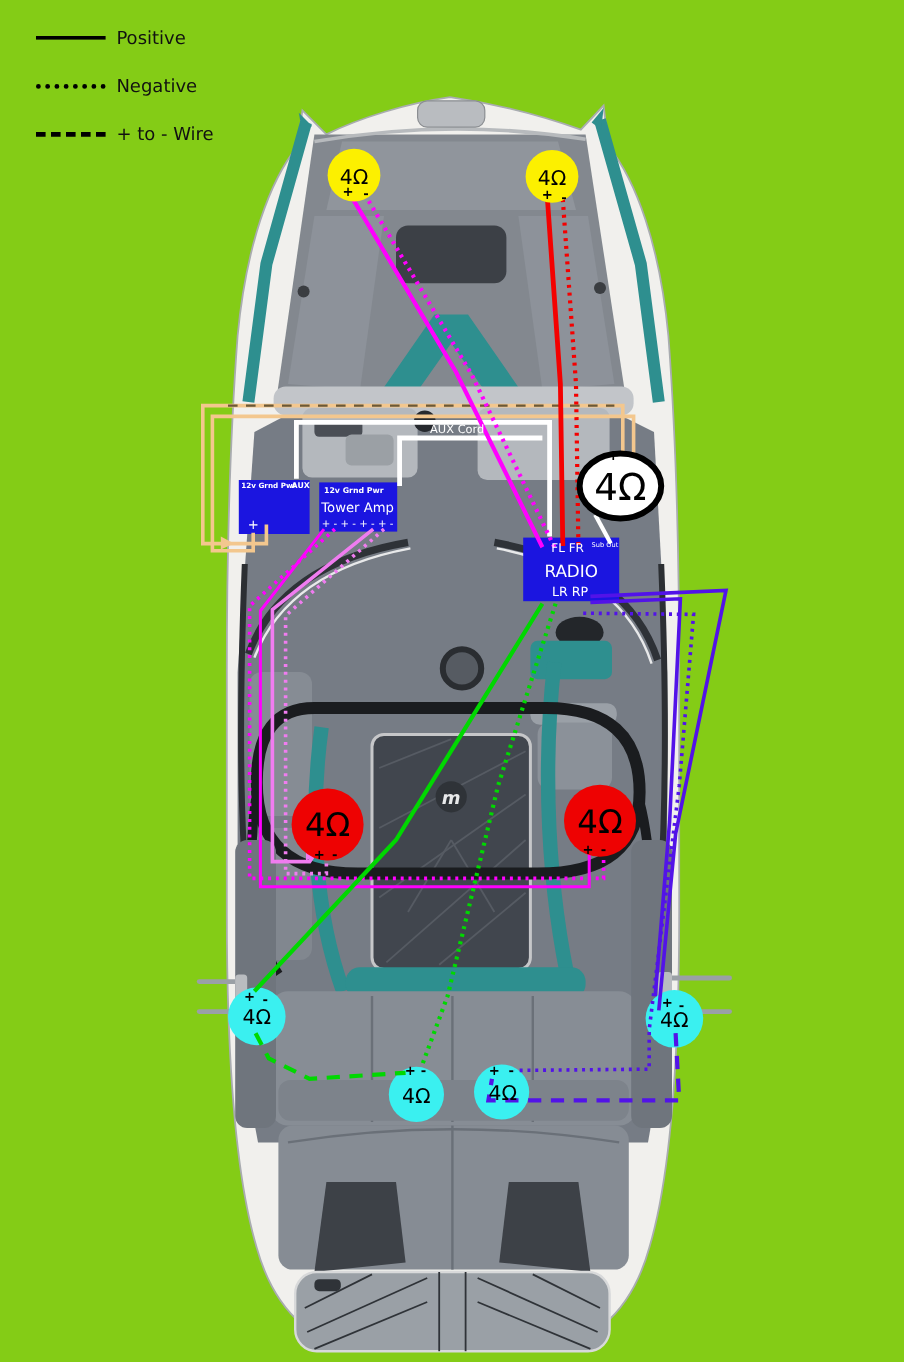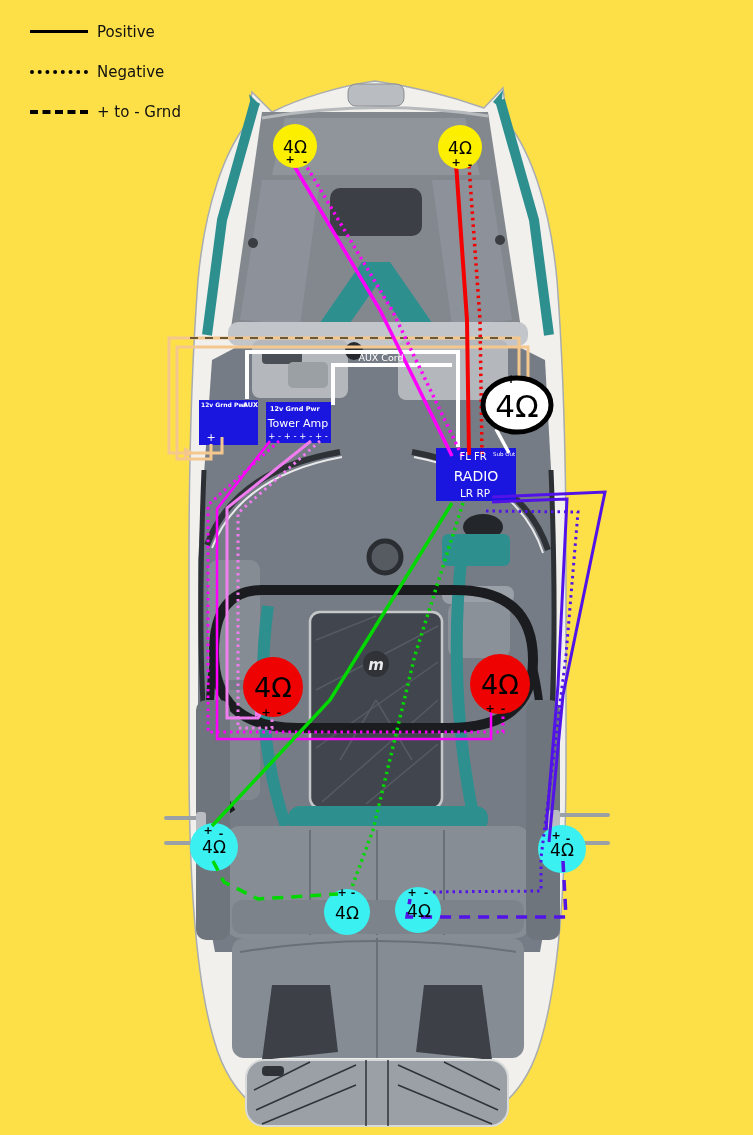--- a/index.html
+++ b/index.html
@@ -1,16 +1,16 @@
 <!DOCTYPE html>
 <html><head>
 <meta charset="utf-8">
 <style>
   html,body{margin:0;padding:0;background:#ffffff;}
-  .stage{position:relative;width:753px;height:1135px;background:#fde047;overflow:hidden;
+  .stage{position:relative;width:753px;height:1135px;background:#84cc16;overflow:hidden;
          font-family:"DejaVu Sans","Liberation Sans",sans-serif;}
   .stage svg{position:absolute;left:0;top:0;}
   .legend{position:absolute;left:30px;top:22px;z-index:5;}
   .legend-row{display:flex;align-items:center;height:19px;margin-bottom:21px;}
   .swatch{display:inline-block;width:58px;height:0;}
   .swatch.solid {border-top:3px solid #000;}
   .swatch.dotted{border-top:4px dotted #000;}
   .swatch.dashed{border-top:4px dashed #000;}
   .legend-label{font-size:15px;color:#111;padding-left:9px;white-space:nowrap;}
   text{font-family:"DejaVu Sans","Liberation Sans",sans-serif;}
@@ -24,21 +24,21 @@
     <div class="legend-row">
       <span class="swatch solid"></span>
       <span class="legend-label">Positive</span>
     </div>
     <div class="legend-row">
       <span class="swatch dotted"></span>
       <span class="legend-label">Negative</span>
     </div>
     <div class="legend-row">
       <span class="swatch dashed"></span>
-      <span class="legend-label">+ to - Grnd</span>
+      <span class="legend-label">+ to - Wire</span>
     </div>
   </div>
 
   <svg width="753" height="1135" viewBox="0 0 753 1135">
 
     <g>
 
       <path d="M 375 81
         C 340 86 300 98 272 112 L 252 92 L 248 122
         C 225 150 205 205 198 280 C 192 360 189 460 189 560 L 189 760

